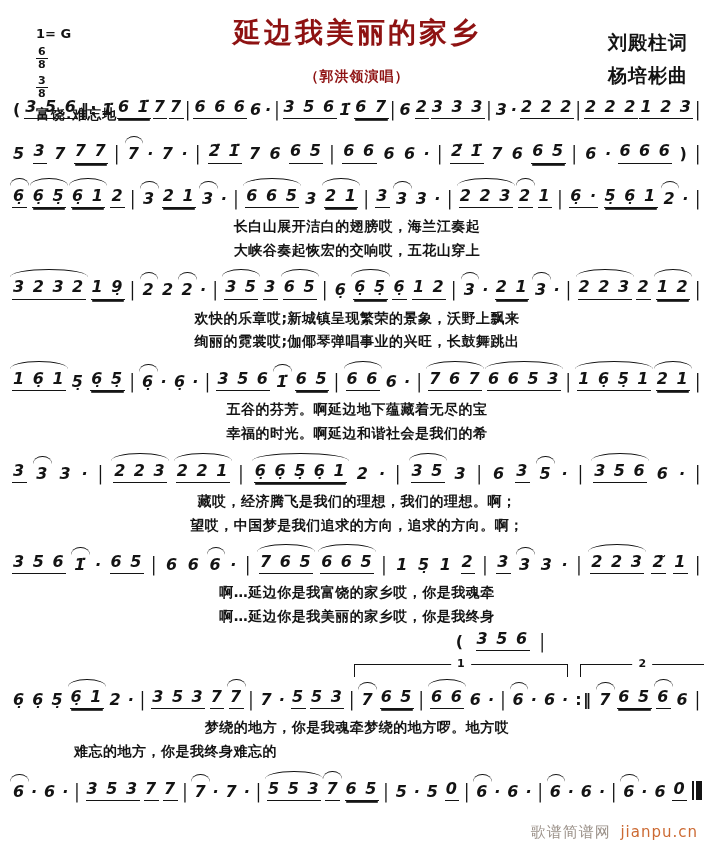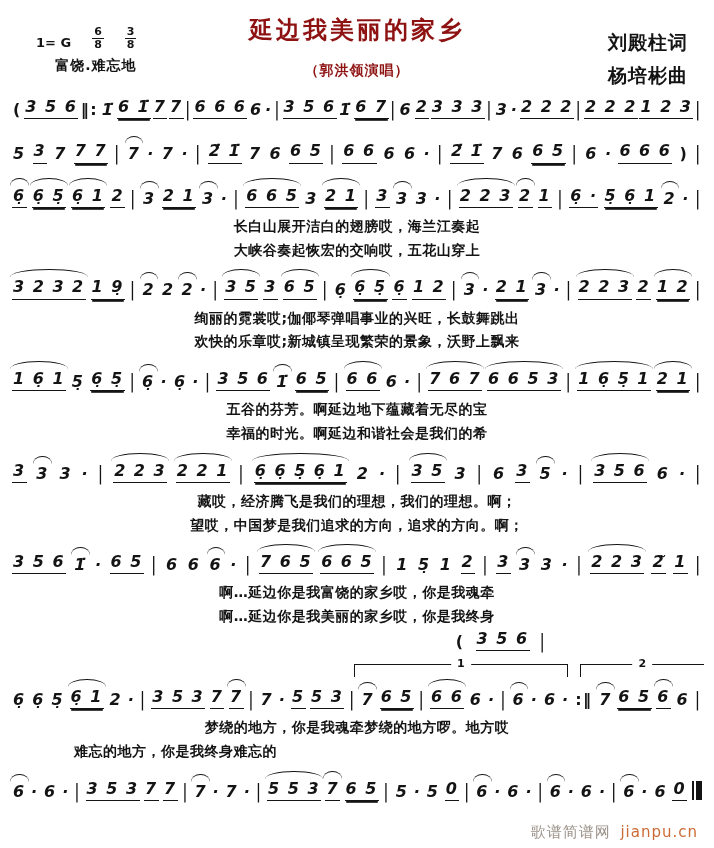--- a/index.html
+++ b/index.html
@@ -8,27 +8,27 @@
     width:714px;height:848px;
     background:#ffffff;
     font-family:"DejaVu Sans",sans-serif;
     color:#141414;
     overflow:hidden;
     box-sizing:border-box;
   }
   
   .header{position:relative;height:84px;padding-top:14px;box-sizing:border-box;}
   .hdr-left{position:absolute;left:36px;top:26px;}
-  .keysig{font-size:13px;font-weight:700;display:flex;align-items:flex-end;gap:21px;}
+  .keysig{font-size:13px;font-weight:700;display:flex;align-items:flex-start;gap:5px;flex-direction:column;}
   .frac{display:inline-flex;flex-direction:column;align-items:center;font-size:11px;line-height:1.05;font-weight:700;}
   .frac .num{border-bottom:1.3px solid #141414;padding:0 2px;font-style:normal;}
   .frac .den{padding:0 2px;font-style:normal;}
   .tempo{font-size:14px;font-weight:700;margin-top:7px;letter-spacing:1px;text-align:right;}
   .hdr-center{text-align:center;padding:0 150px;}
-  .title{font-size:24px;font-weight:800;letter-spacing:3px;color:var(--title-color,#8e1212);}
+  .title{font-size:28px;font-weight:800;letter-spacing:3px;color:var(--title-color,#8e1212);}
   .subtitle{font-size:14px;font-weight:700;margin-top:16px;color:var(--title-color,#8e1212);letter-spacing:1px;}
   .hdr-right{position:absolute;right:26px;top:26px;font-size:19px;font-weight:700;line-height:1.75;letter-spacing:1px;}
   
   #score{padding:2px 8px 0 8px;}
   .block{margin-bottom:5px;}
   .score-line{
     display:flex;justify-content:space-between;align-items:flex-end;
     padding:12px 4px 6px 4px;
     font-style:italic;font-weight:700;font-size:16px;
     white-space:nowrap;
@@ -252,43 +252,43 @@
           <span class="tok u2">2 1</span>
           <span class="tok slur">3</span>
           <span class="tok dot">·</span>
           <span class="tok sym bar">|</span>
           <span class="tok u1 slur">2 2 3</span>
           <span class="tok u1">2</span>
           <span class="tok u2 slur">1 2</span>
           <span class="tok sym bar">|</span>
         </div>
         <div class="lyrics-row">
+          <span class="lyric-syllable">欢快的乐</span>
+          <span class="lyric-syllable">章哎;</span>
+          <span class="lyric-syllable">新城</span>
+          <span class="lyric-syllable">镇</span>
+          <span class="lyric-syllable">呈现</span>
+          <span class="lyric-syllable">繁荣的</span>
+          <span class="lyric-syllable">景</span>
+          <span class="lyric-syllable">象，</span>
+          <span class="lyric-syllable">沃野上</span>
+          <span class="lyric-syllable">飘来</span>
+        </div>
+        <div class="lyrics-row">
           <span class="lyric-syllable">绚丽的霓</span>
           <span class="lyric-syllable">裳哎;</span>
           <span class="lyric-syllable">伽倻</span>
           <span class="lyric-syllable">琴</span>
           <span class="lyric-syllable">弹唱</span>
           <span class="lyric-syllable">事业的</span>
           <span class="lyric-syllable">兴</span>
           <span class="lyric-syllable">旺，</span>
           <span class="lyric-syllable">长鼓舞</span>
           <span class="lyric-syllable">跳出</span>
         </div>
-        <div class="lyrics-row">
-          <span class="lyric-syllable">欢快的乐</span>
-          <span class="lyric-syllable">章哎;</span>
-          <span class="lyric-syllable">新城</span>
-          <span class="lyric-syllable">镇</span>
-          <span class="lyric-syllable">呈现</span>
-          <span class="lyric-syllable">繁荣的</span>
-          <span class="lyric-syllable">景</span>
-          <span class="lyric-syllable">象，</span>
-          <span class="lyric-syllable">沃野上</span>
-          <span class="lyric-syllable">飘来</span>
-        </div>
       </div>
       <div class="block">
         <div class="score-line">
           <span class="tok u1 slur">1 6̣ 1</span>
           <span class="tok">5̣</span>
           <span class="tok u2">6̣ 5̣</span>
           <span class="tok sym bar">|</span>
           <span class="tok slur">6̣</span>
           <span class="tok dot">·</span>
           <span class="tok">6̣</span>

